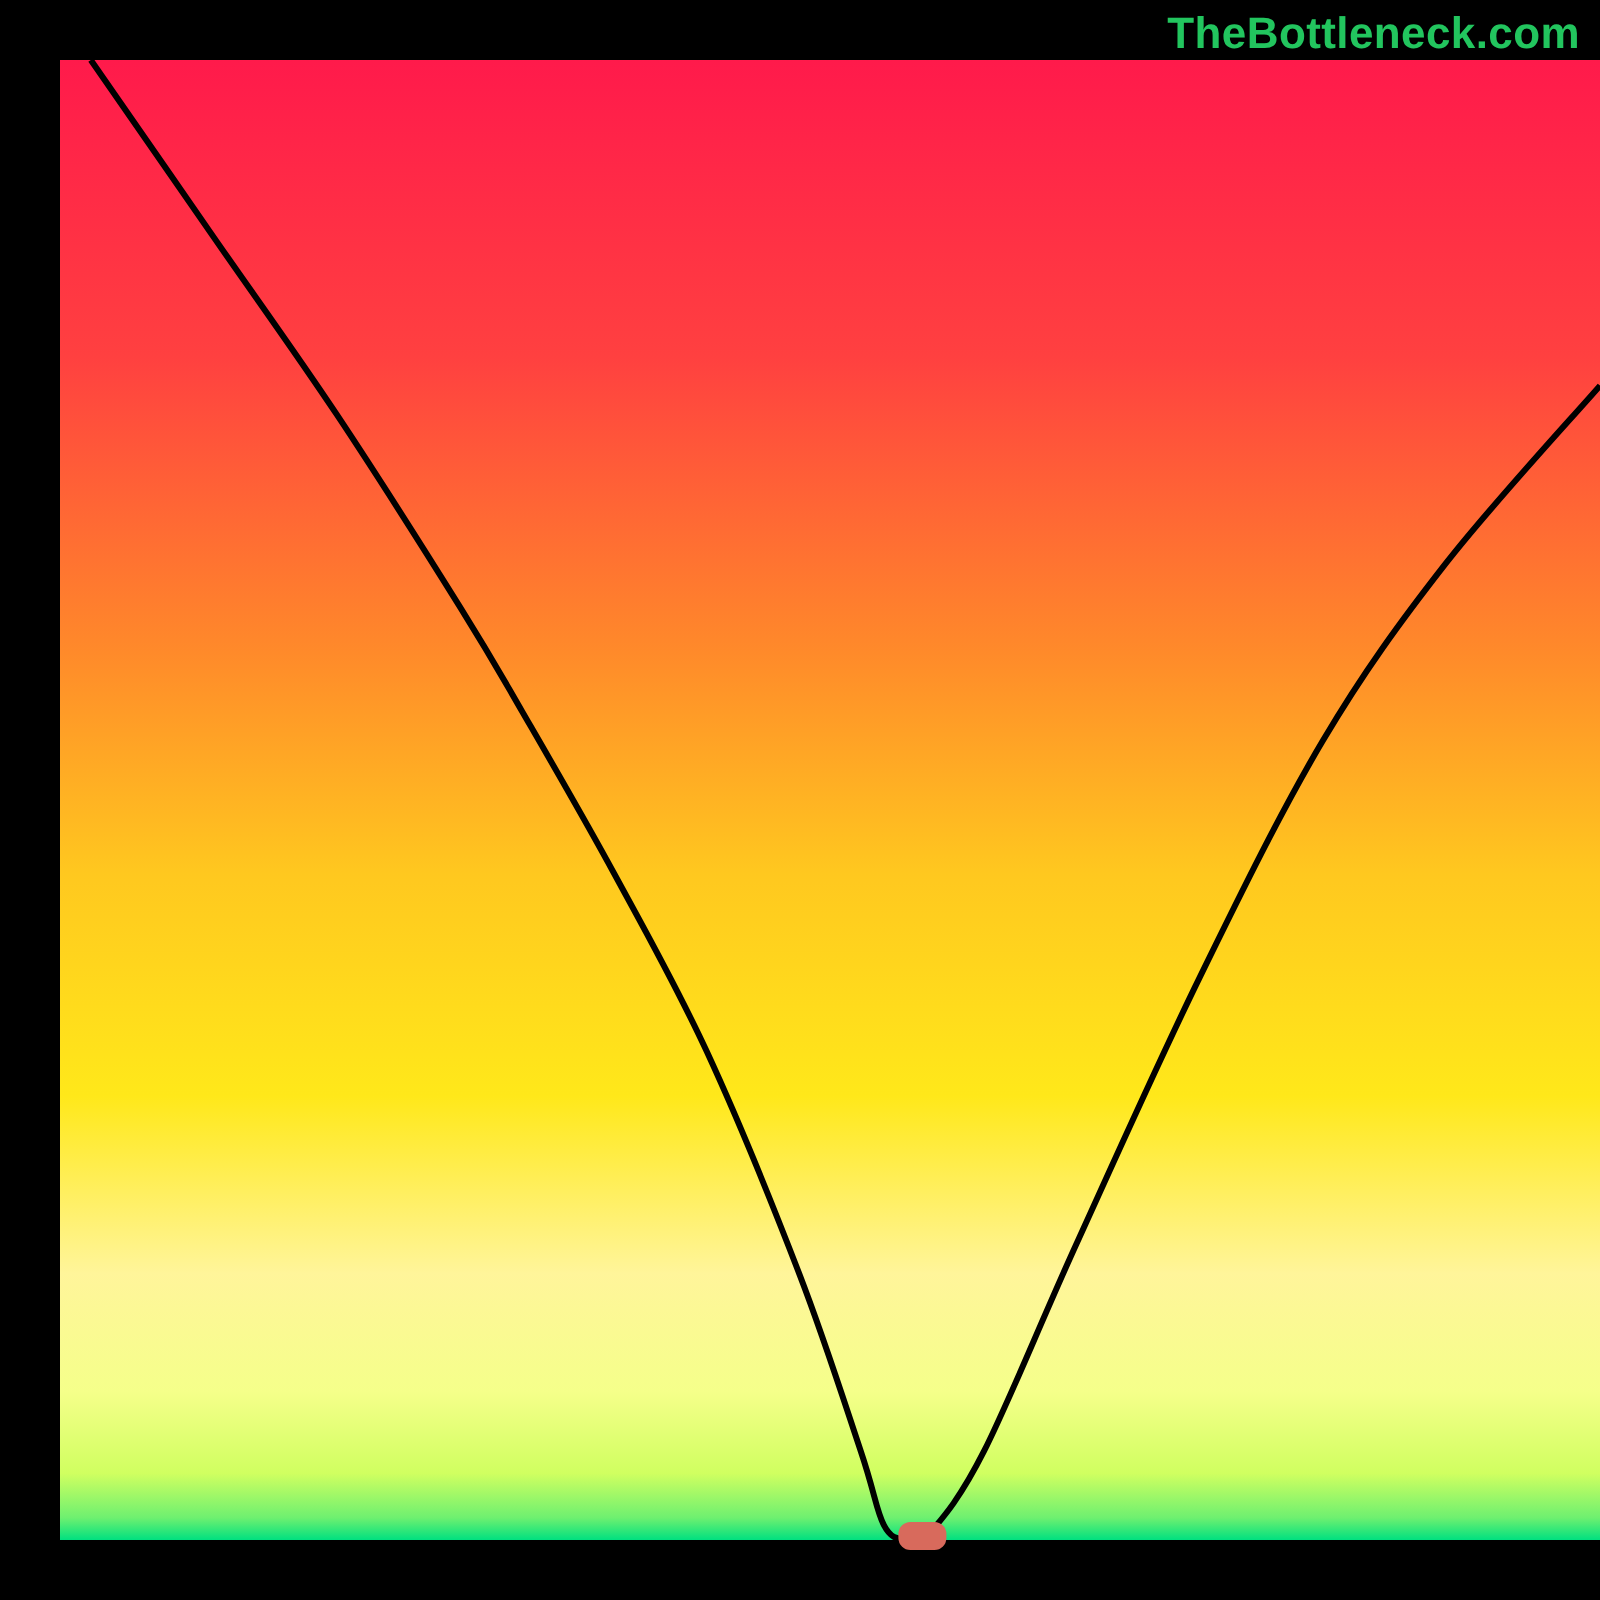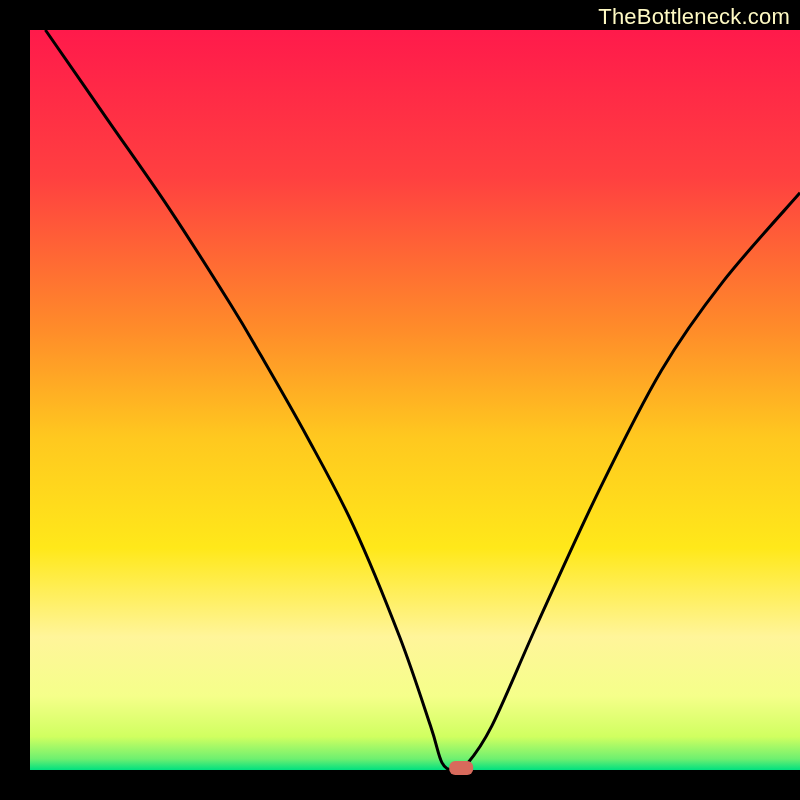--- a/index.html
+++ b/index.html
@@ -14,22 +14,22 @@
   .chart-wrap {
     position: relative;
     width: 800px;
     height: 800px;
   }
   .watermark {
     position: absolute;
     top: 4px;
     right: 10px;
     font-size: 22px;
-    font-weight: 400;
-    color: #fef9c3;
+    font-weight: 700;
+    color: #22c55e;
     letter-spacing: 0.2px;
     z-index: 10;
   }
   svg {
     position: absolute;
     top: 0;
     left: 0;
   }
 </style>
 </head>

